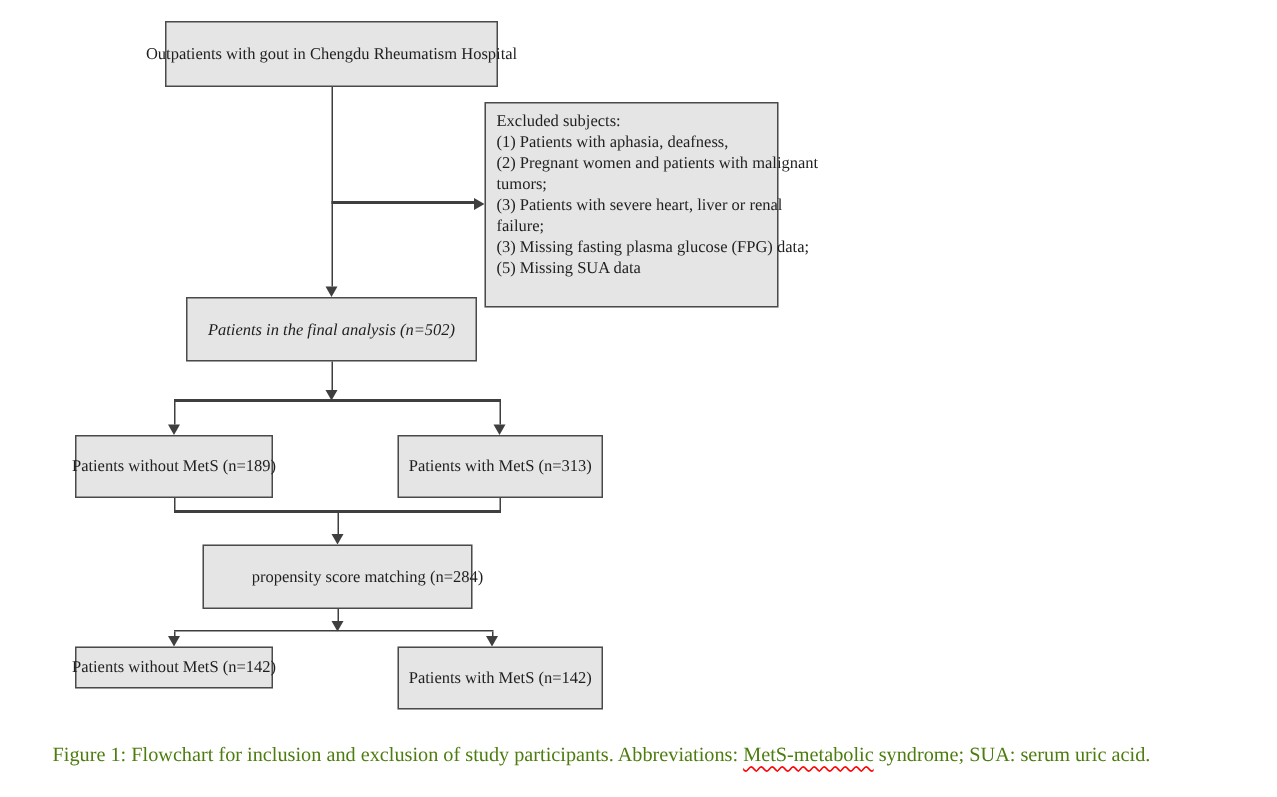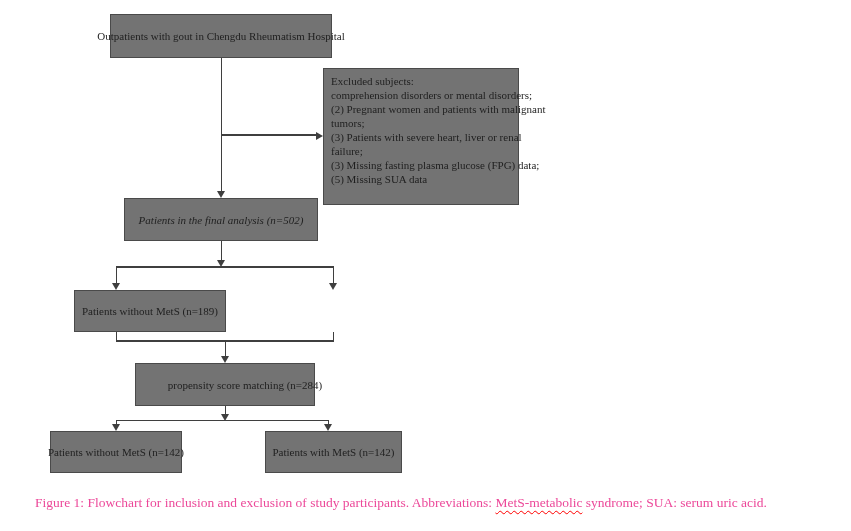--- a/index.html
+++ b/index.html
@@ -1,21 +1,21 @@
 <!DOCTYPE html>
 <html><head>
 <meta charset="utf-8">
 <style>
   html,body{margin:0;padding:0;background:#ffffff;}
   .canvas{
     position:relative;width:851px;height:531px;background:#ffffff;
     font-family:"Liberation Serif", serif;color:#1f1f1f;overflow:hidden;
   }
   .box{
-    position:absolute;border:1.4px solid #4a4a4a;background:#737373;
+    position:absolute;border:1.4px solid #4a4a4a;background:#e5e5e5;
     display:flex;flex-direction:column;align-items:center;justify-content:center;
     text-align:center;font-size:11px;line-height:16px;white-space:nowrap;
     box-sizing:border-box;
   }
   .box.left-text{
     align-items:flex-start;justify-content:flex-start;text-align:left;
     padding:5px 7px;line-height:14px;font-size:11px;
   }
   .line{position:absolute;background:#3f3f3f;}
   .arrow-down{
@@ -23,21 +23,21 @@
     border-left:4px solid transparent;border-right:4px solid transparent;
     border-top:7px solid #3f3f3f;
   }
   .arrow-right{
     position:absolute;width:0;height:0;
     border-top:4px solid transparent;border-bottom:4px solid transparent;
     border-left:7px solid #3f3f3f;
   }
   .caption{
     position:absolute;left:35px;top:495px;font-size:13.5px;white-space:nowrap;
-    color:#ec4899;
+    color:#4d7c0f;
   }
   .squiggle{
     text-decoration:underline;
     text-decoration-style:wavy;
     text-decoration-color:#ff0000;
     text-decoration-thickness:1px;
     text-underline-offset:3px;
     text-decoration-skip-ink:none;
   }
 </style>
@@ -51,21 +51,21 @@
   </div>
 
   <div class="line" style="left:220.5px;top:58px;width:1.4px;height:133px;"></div>
   <div class="arrow-down" style="left:217px;top:191px;"></div>
 
   <div class="line" style="left:221px;top:134.3px;width:95px;height:1.4px;"></div>
   <div class="arrow-right" style="left:316px;top:131.5px;"></div>
 
   <div class="box left-text" style="left:323px;top:68px;width:196px;height:137px;">
     <div>Excluded subjects:</div>
-    <div>comprehension disorders or mental disorders;</div>
+    <div>(1) Patients with aphasia, deafness,</div>
     <div>(2) Pregnant women and patients with malignant</div>
     <div>tumors;</div>
     <div>(3) Patients with severe heart, liver or renal</div>
     <div>failure;</div>
     <div>(3) Missing fasting plasma glucose (FPG) data;</div>
     <div>(5) Missing SUA data</div>
   </div>
 
   <div class="box" style="left:124px;top:198px;width:194px;height:43px;font-style:italic;">
     <div>Patients in the final analysis (n=502)</div>
@@ -73,22 +73,25 @@
 
   <div class="line" style="left:220.5px;top:241px;width:1.4px;height:19.5px;"></div>
   <div class="arrow-down" style="left:217px;top:260px;"></div>
 
   <div class="line" style="left:115.5px;top:266.3px;width:218px;height:1.4px;"></div>
   <div class="line" style="left:115.5px;top:267px;width:1.4px;height:16px;"></div>
   <div class="arrow-down" style="left:112px;top:283px;"></div>
   <div class="line" style="left:332.5px;top:267px;width:1.4px;height:16px;"></div>
   <div class="arrow-down" style="left:329px;top:283px;"></div>
 
-  <div class="box" style="left:50px;top:290px;width:152px;height:42px;margin-left:24px;">
+  <div class="box" style="left:50px;top:290px;width:132px;height:42px;">
     <div>Patients without MetS (n=189)</div>
+  </div>
+  <div class="box" style="left:265px;top:290px;width:137px;height:42px;">
+    <div>Patients with MetS (n=313)</div>
   </div>
 
   <div class="line" style="left:115.5px;top:332px;width:1.4px;height:9px;"></div>
   <div class="line" style="left:332.5px;top:332px;width:1.4px;height:9px;"></div>
   <div class="line" style="left:115.5px;top:340.3px;width:218px;height:1.4px;"></div>
   <div class="line" style="left:224.5px;top:341px;width:1.4px;height:15px;"></div>
   <div class="arrow-down" style="left:221px;top:356px;"></div>
 
   <div class="box" style="left:135px;top:363px;width:180px;height:43px;padding-left:40px;">
     <div>propensity score matching (n=284)</div>
@@ -96,21 +99,21 @@
 
   <div class="line" style="left:224.5px;top:406px;width:1.4px;height:8px;"></div>
   <div class="arrow-down" style="left:221px;top:413.5px;"></div>
 
   <div class="line" style="left:115.5px;top:420px;width:213px;height:1.4px;"></div>
   <div class="line" style="left:115.5px;top:421px;width:1.4px;height:4px;"></div>
   <div class="arrow-down" style="left:112px;top:424px;"></div>
   <div class="line" style="left:327.5px;top:421px;width:1.4px;height:4px;"></div>
   <div class="arrow-down" style="left:324px;top:424px;"></div>
 
-  <div class="box" style="left:50px;top:431px;width:132px;height:42px;">
+  <div class="box" style="left:50px;top:431px;width:132px;height:28px;">
     <div>Patients without MetS (n=142)</div>
   </div>
   <div class="box" style="left:265px;top:431px;width:137px;height:42px;">
     <div>Patients with MetS (n=142)</div>
   </div>
 
   <div class="caption">
     <span>Figure 1: Flowchart for inclusion and exclusion of study participants. Abbreviations: </span><span class="squiggle">MetS-metabolic</span><span> syndrome; SUA: serum uric acid.</span>
   </div>
 

